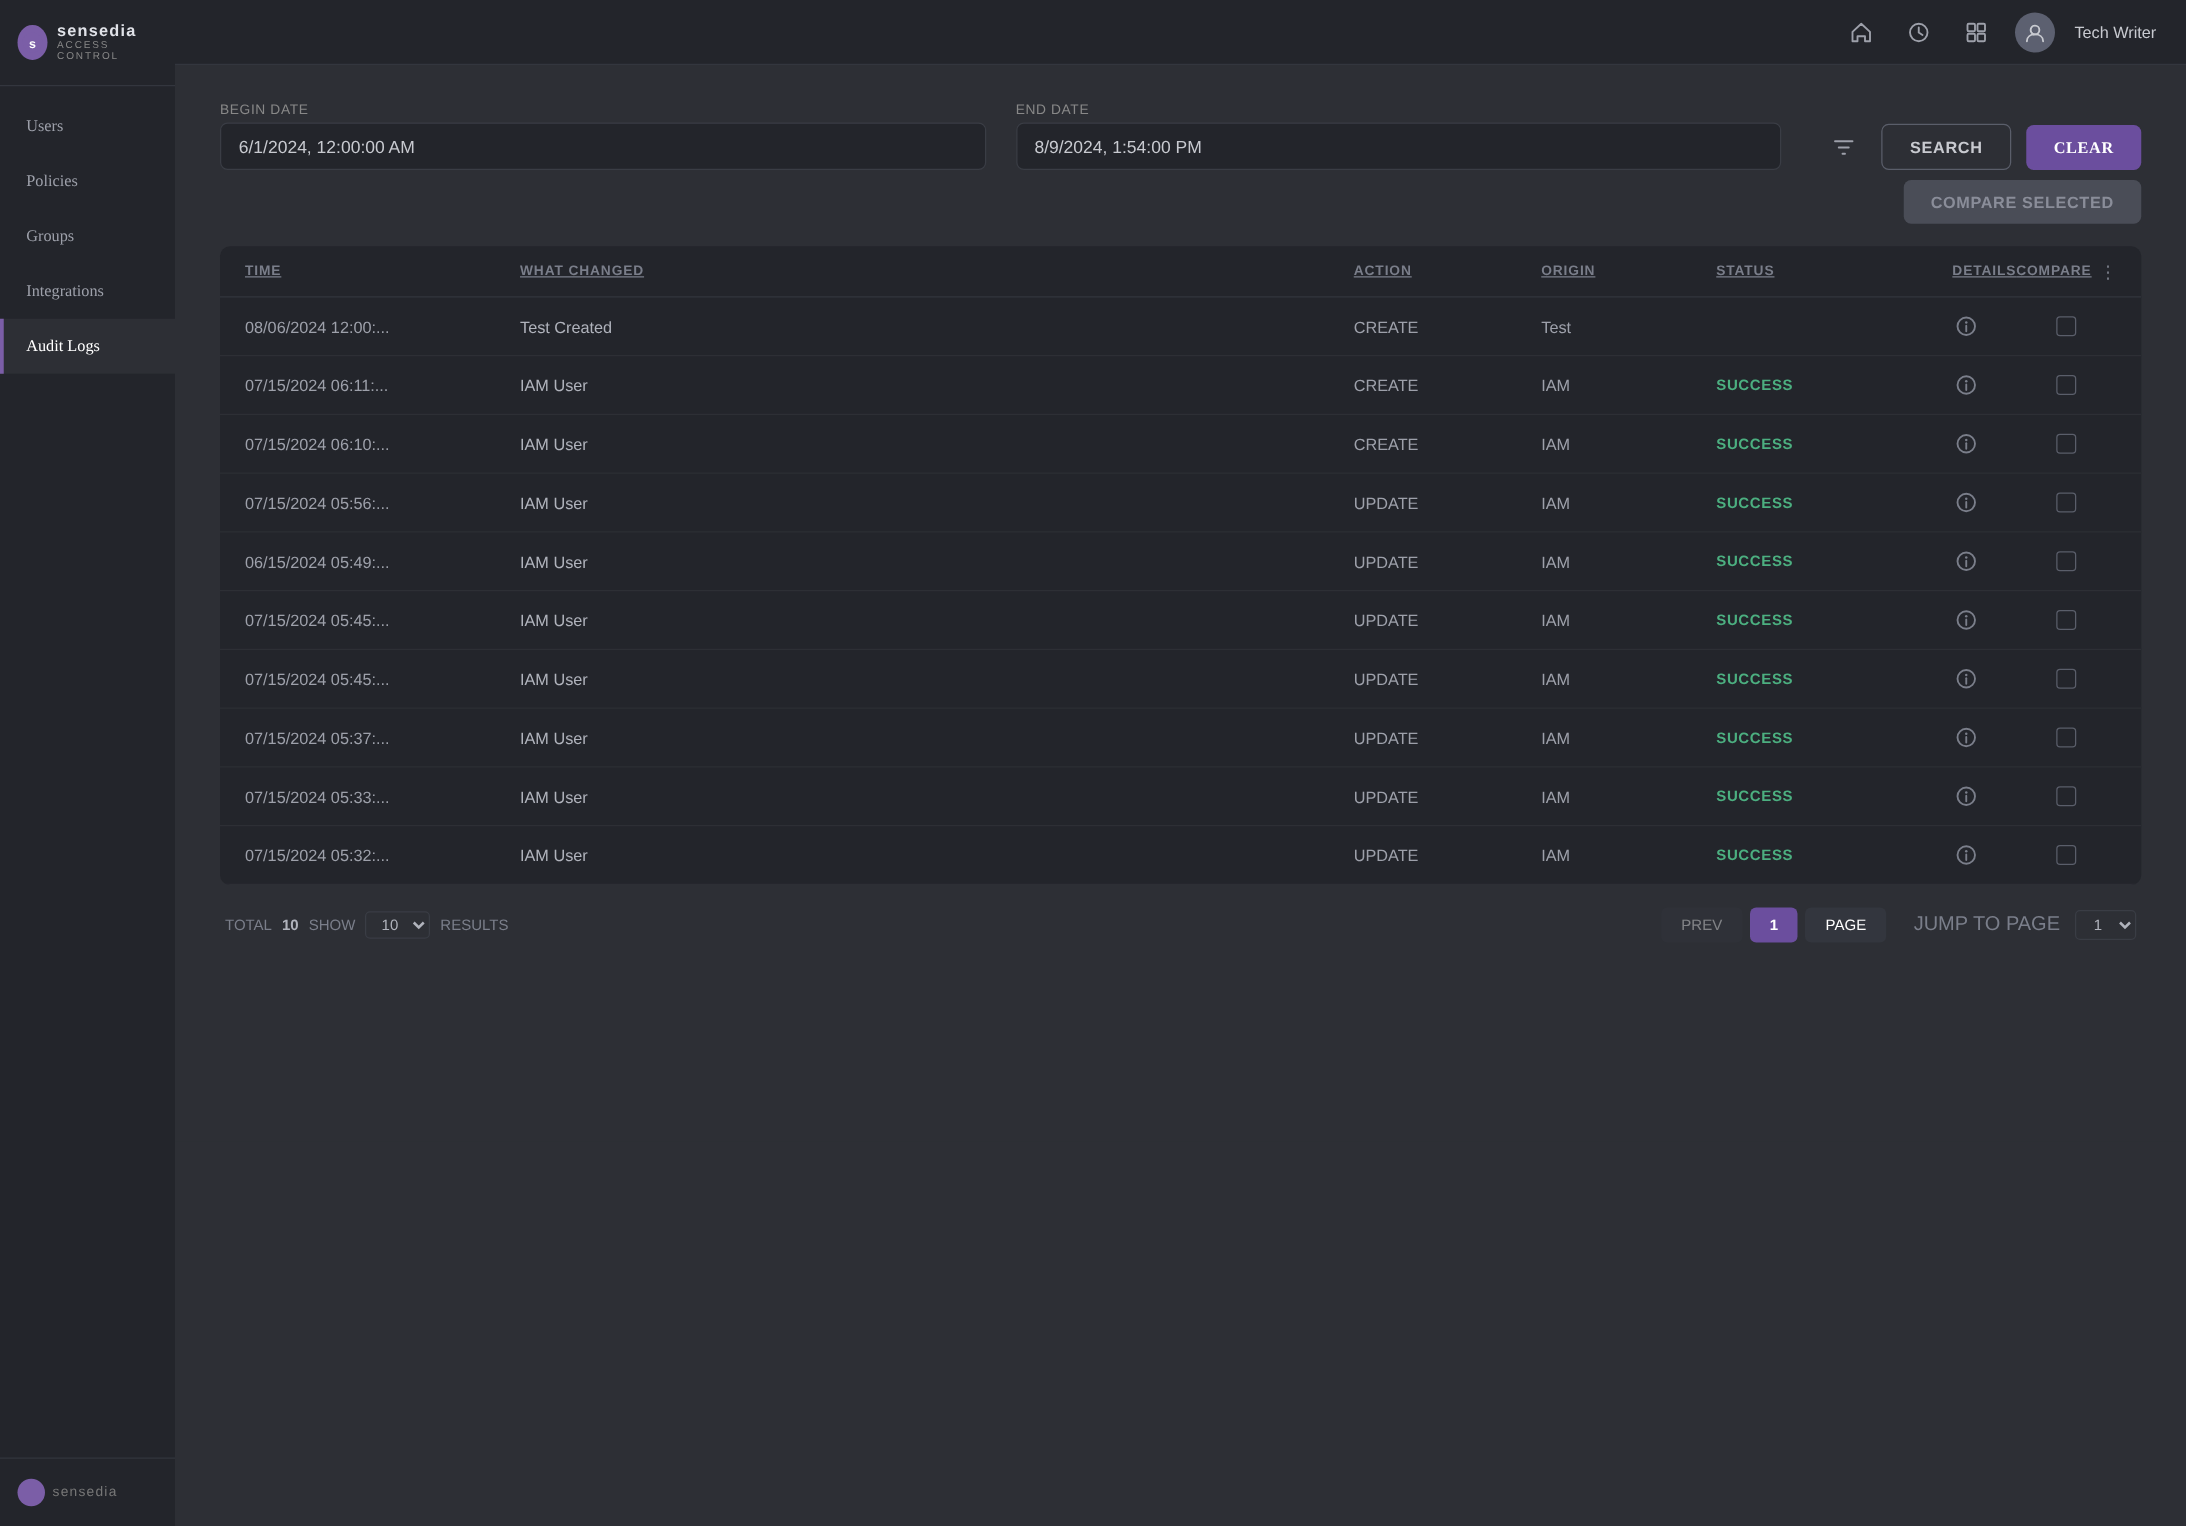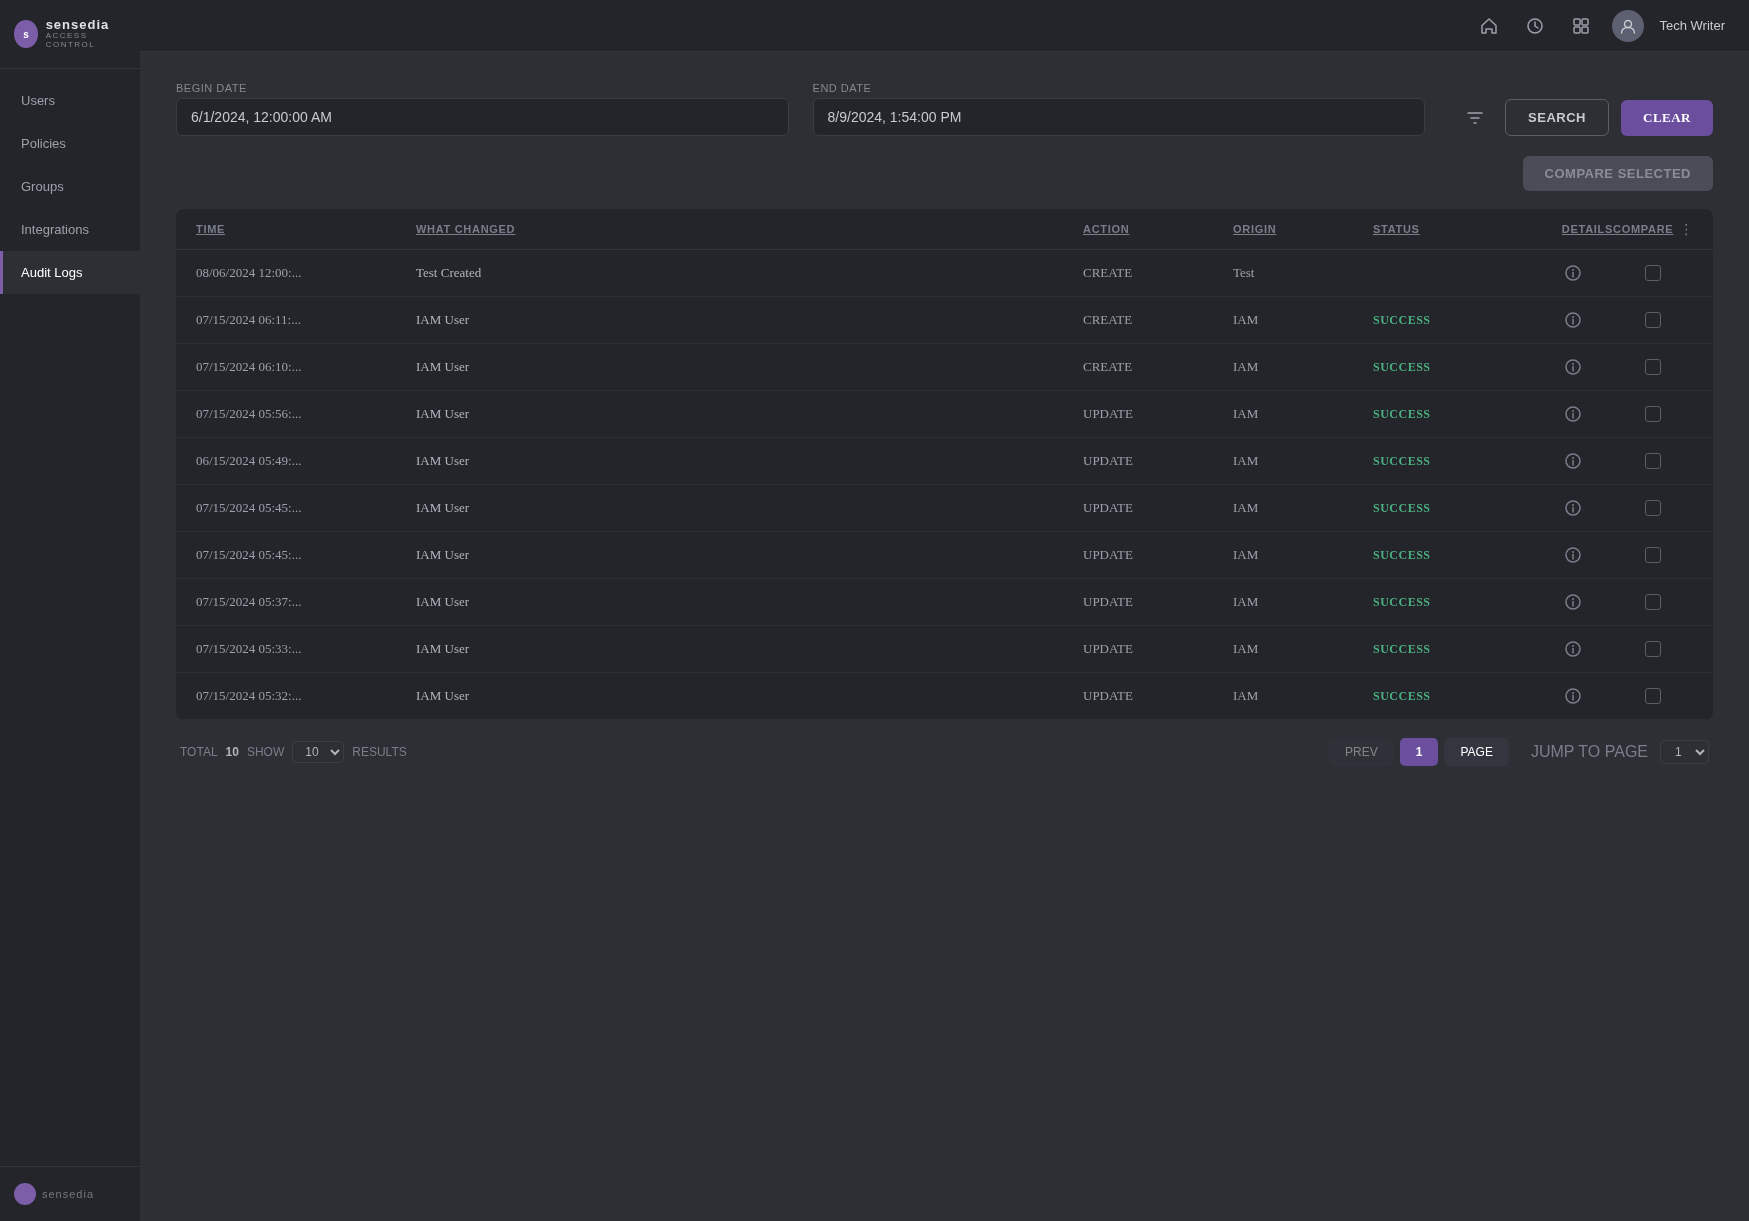--- a/index.html
+++ b/index.html
@@ -54,20 +54,21 @@
     }
     .logo-sub {
       font-size: 8px;
       color: #888;
       letter-spacing: 1.5px;
       text-transform: uppercase;
     }
     .sidebar-nav {
       flex: 1;
       padding-top: 10px;
+      font-family: Liberation Serif, serif;
     }
     .sidebar-item {
       padding: 14px 18px;
       cursor: pointer;
       font-size: 13px;
       color: #9da0aa;
       border-left: 3px solid transparent;
       transition: background 0.15s;
     }
     .sidebar-item.active {
@@ -154,21 +155,21 @@
       padding: 30px 36px 20px 36px;
       overflow-y: auto;
       background: #2d2f35;
     }
 
     
     .filter-row {
       display: flex;
       align-items: flex-end;
       gap: 24px;
-      margin-bottom: 20px;
+      margin-bottom: 8px;
     }
     .filter-field {
       display: flex;
       flex-direction: column;
       gap: 4px;
       flex: 1;
     }
     .filter-label {
       font-size: 11px;
       color: #888;
@@ -276,21 +277,20 @@
       display: grid;
       grid-template-columns: 220px 1fr 150px 140px 160px 80px 80px;
       padding: 14px 20px;
       border-bottom: 1px solid #2d2f35;
       align-items: center;
       transition: background 0.1s;
     }
     .td {
       font-size: 13px;
       color: #b0b3bc;
-      font-family: Liberation Serif, serif;
     }
     .td.time { color: #9da0aa; }
     .td.action { color: #9da0aa; }
     .td.origin { color: #9da0aa; }
     .td.status-success {
       color: #4caf80;
       font-size: 12px;
       font-weight: 600;
       letter-spacing: 0.5px;
     }

